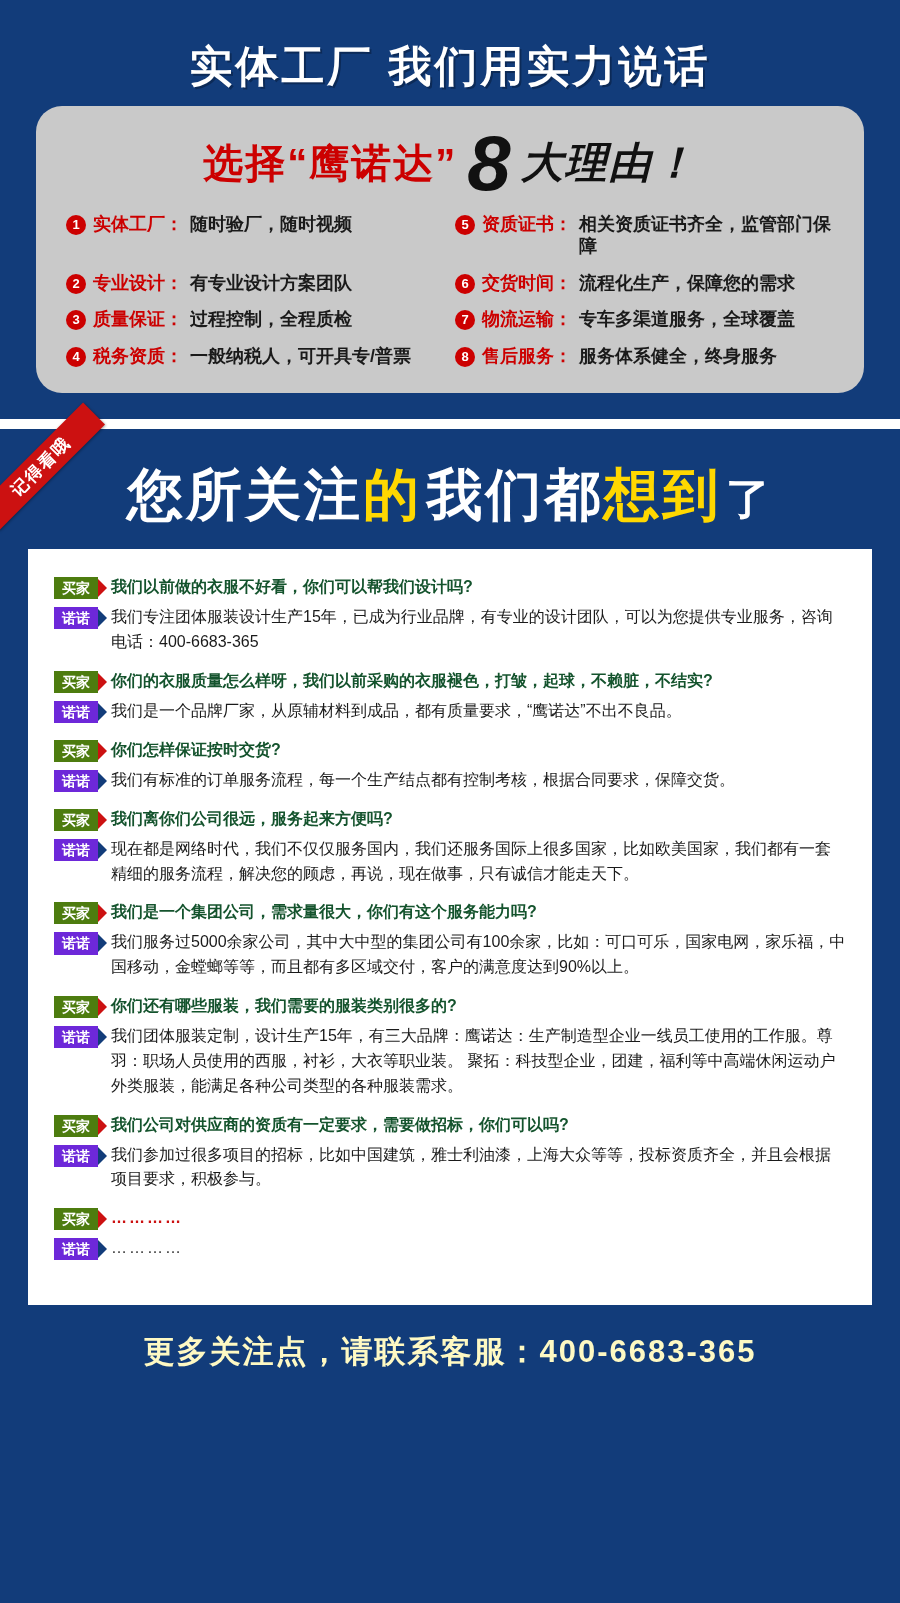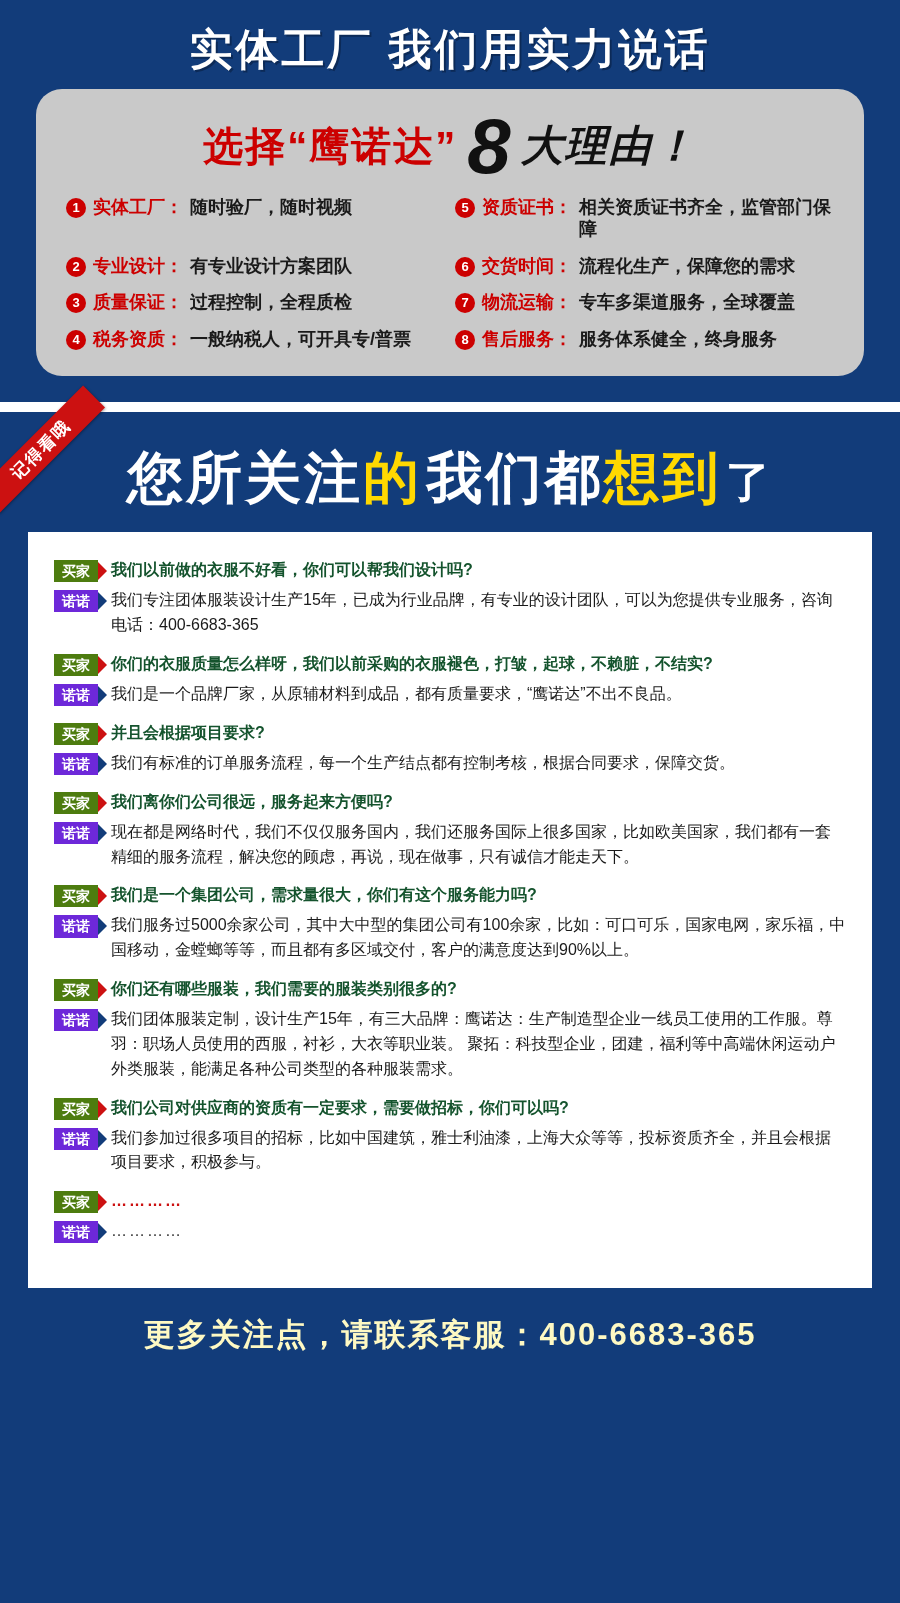--- a/index.html
+++ b/index.html
@@ -8,20 +8,21 @@
     height: 1603px;
     background: #123c7a;
     font-family: "Liberation Sans", "DejaVu Sans", sans-serif;
     overflow: hidden;
   }
 
   
   .sec1 {
     background: #123c7a;
     padding: 18px 20px 26px 20px;
+    margin-top: 17px;
   }
   .sec1-title {
     text-align: center;
     color: #ffffff;
     font-size: 43px;
     font-weight: bold;
     letter-spacing: 3px;
     line-height: 1.1;
     padding: 8px 0 16px 0;
     text-shadow: 2px 2px 0 #0c2a57;
@@ -271,21 +272,21 @@
       </div>
       <div class="line">
         <span class="tag tag-reply"><span>诺诺</span></span>
         <span class="a-text">我们是一个品牌厂家，从原辅材料到成品，都有质量要求，“鹰诺达”不出不良品。</span>
       </div>
     </div>
 
     <div class="qa">
       <div class="line">
         <span class="tag tag-buyer"><span>买家</span></span>
-        <span class="q-text">并且会根据项目要求?</span>
+        <span class="q-text">你们怎样保证按时交货?</span>
       </div>
       <div class="line">
         <span class="tag tag-reply"><span>诺诺</span></span>
         <span class="a-text">我们有标准的订单服务流程，每一个生产结点都有控制考核，根据合同要求，保障交货。</span>
       </div>
     </div>
 
     <div class="qa">
       <div class="line">
         <span class="tag tag-buyer"><span>买家</span></span>

